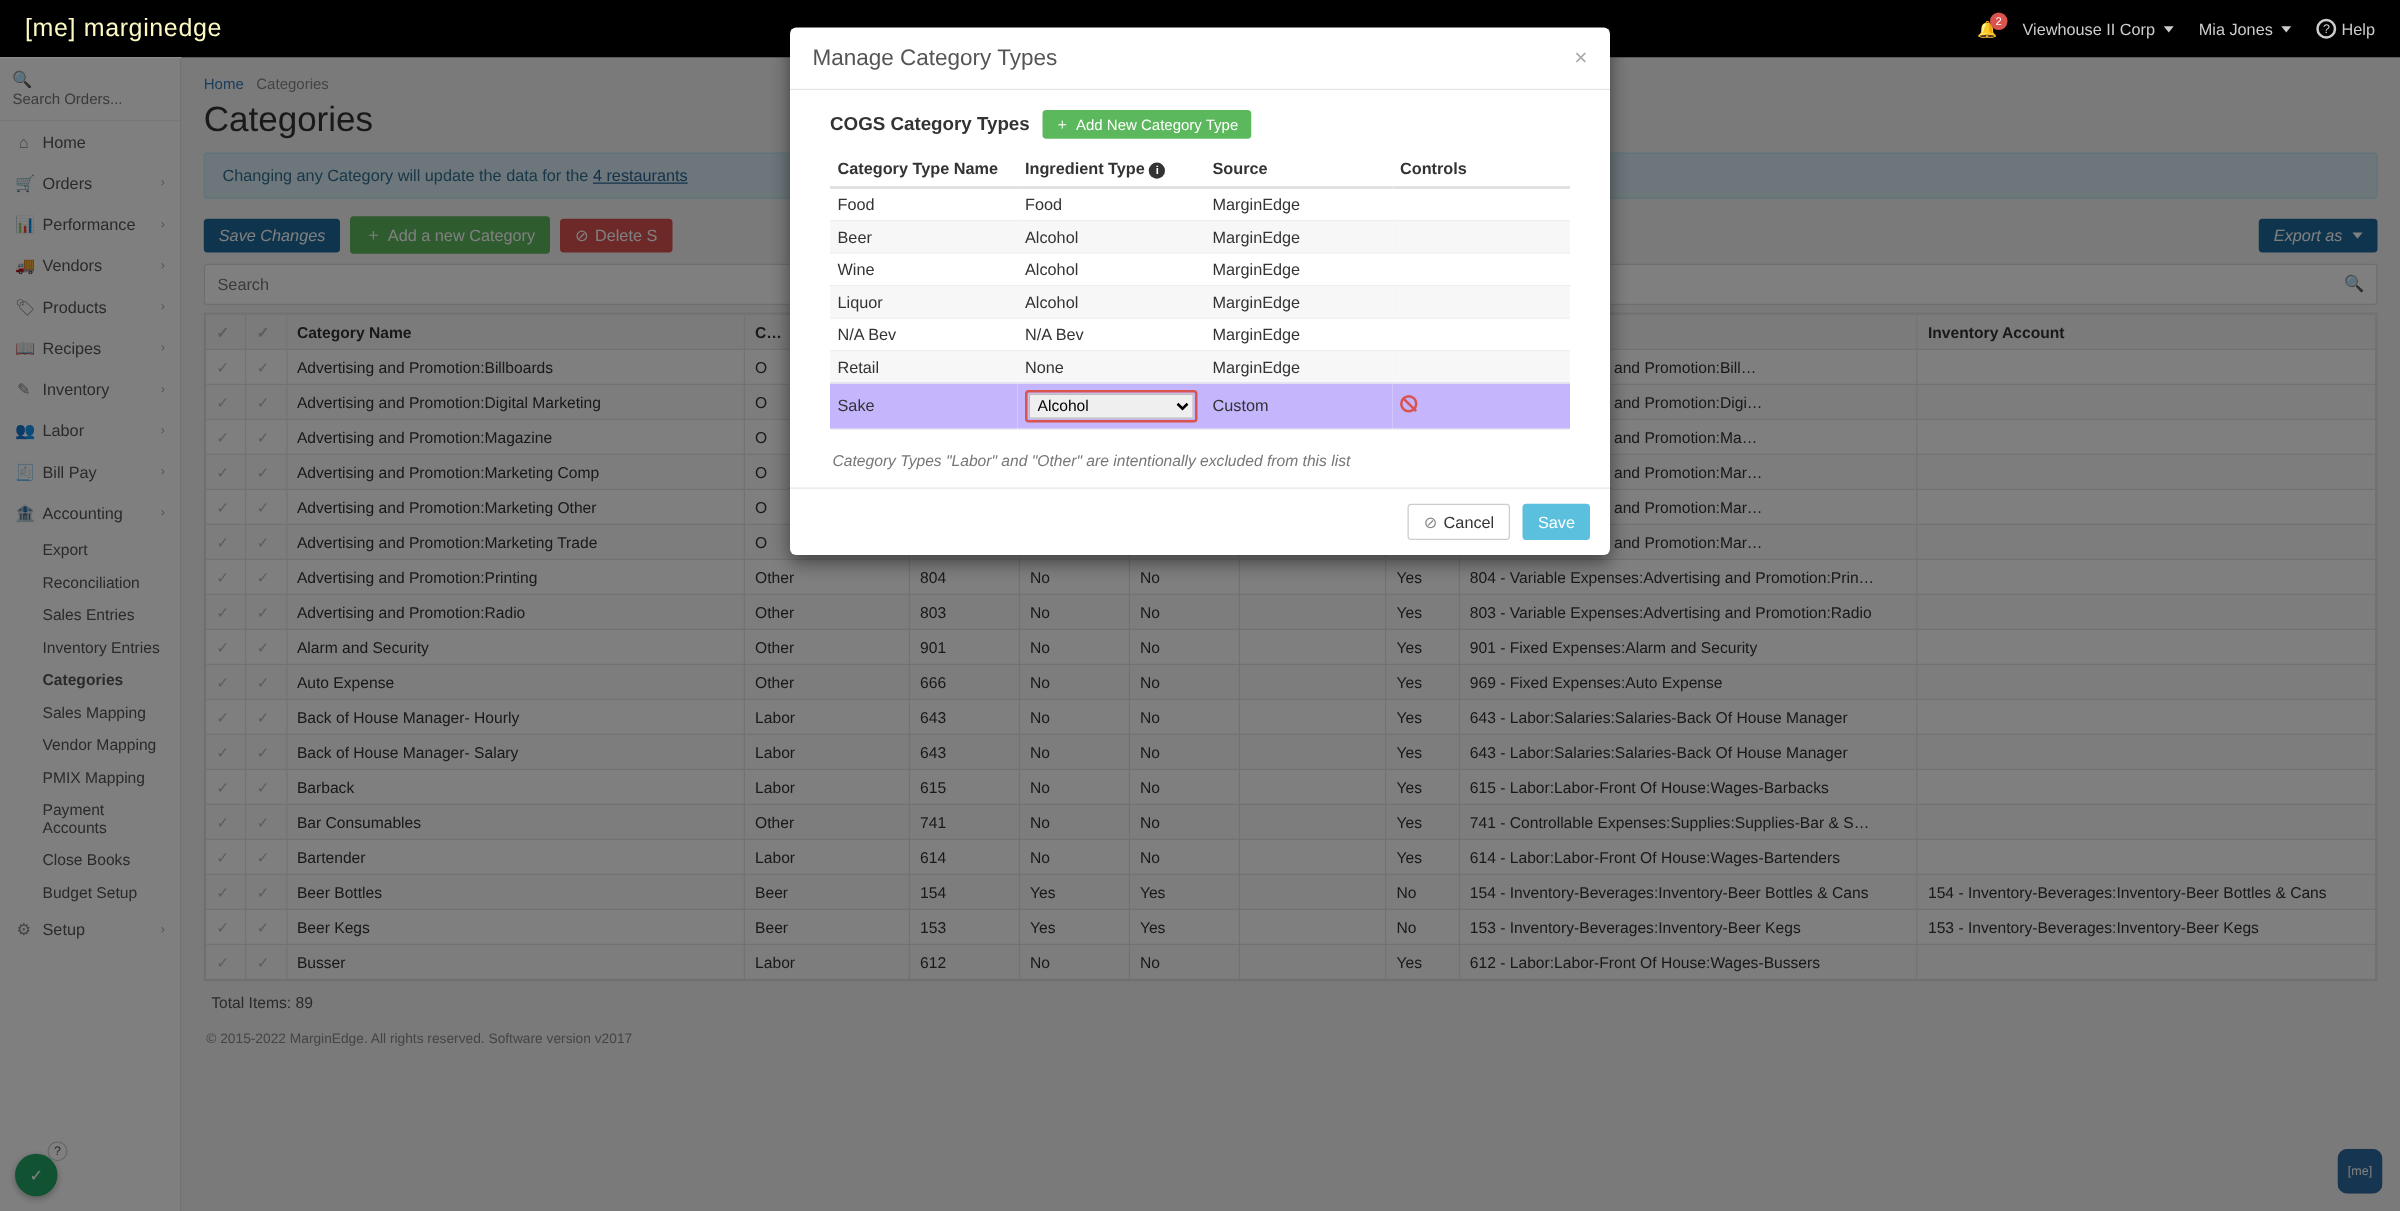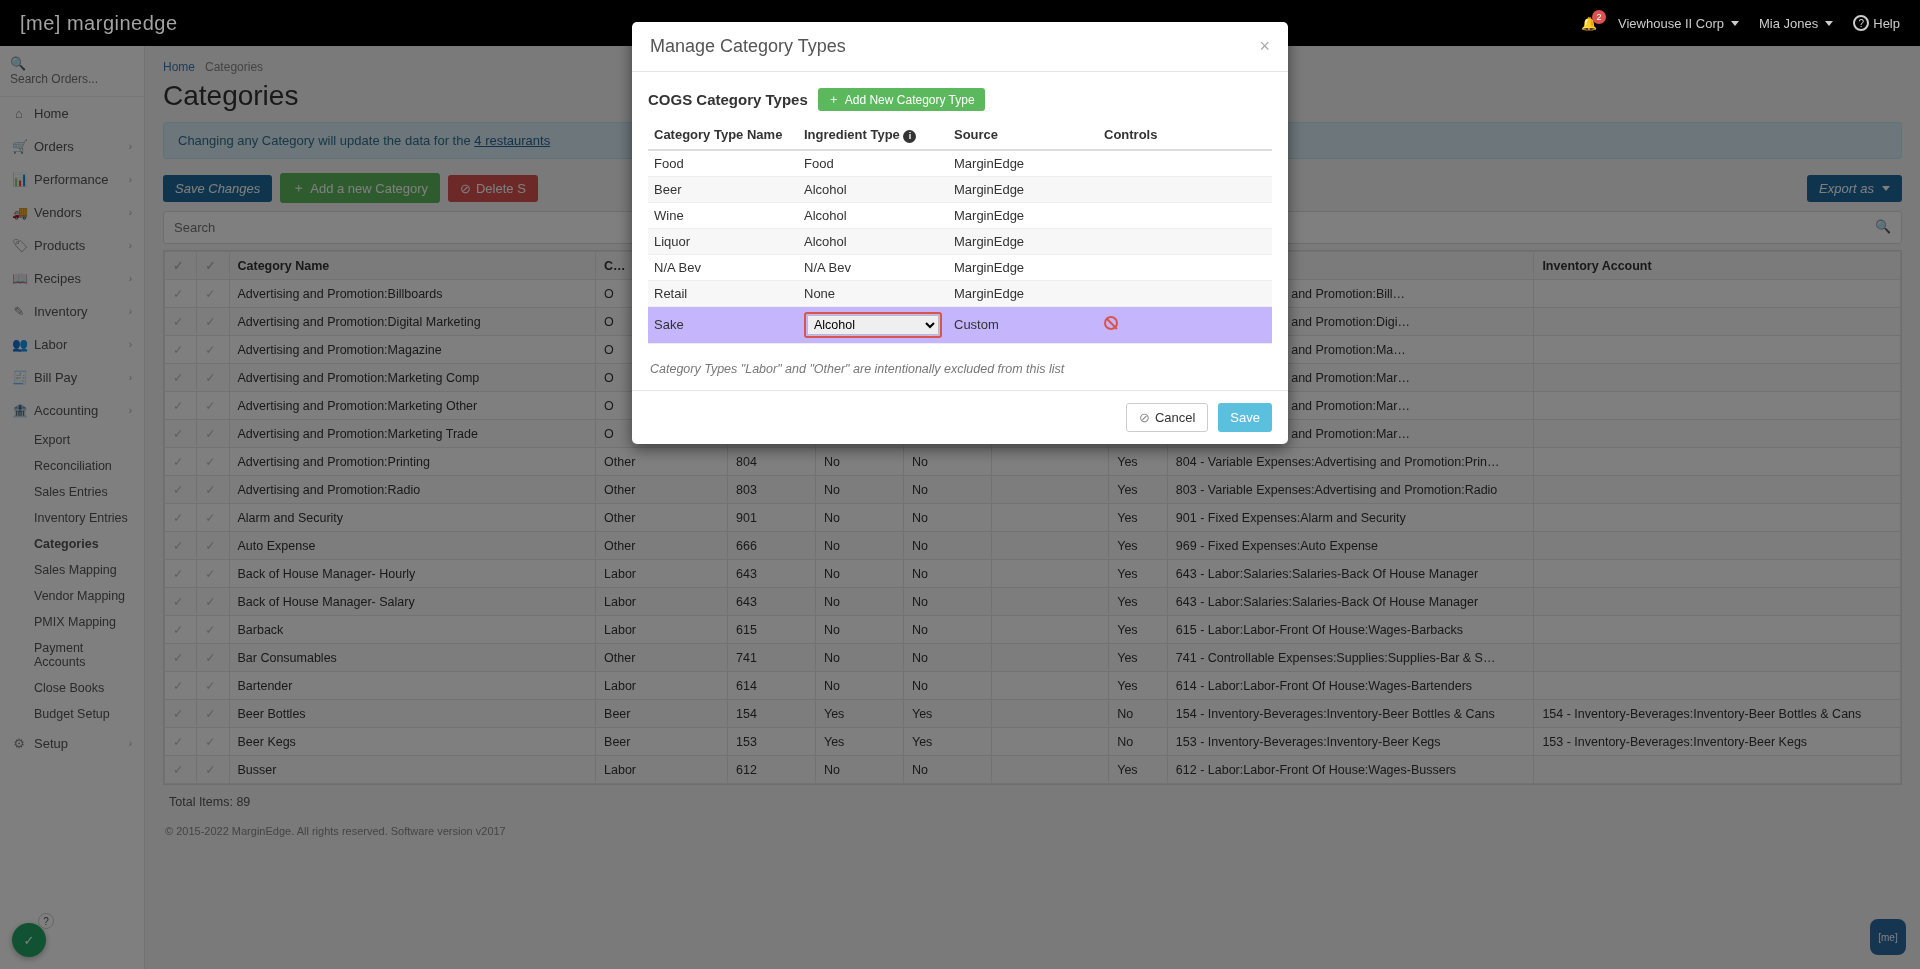--- a/index.html
+++ b/index.html
@@ -1,19 +1,19 @@
 <!DOCTYPE html>
 <html><head>
 <meta charset="utf-8">
 <style>
   * { box-sizing: border-box; margin: 0; padding: 0; }
   body { font-family: "Helvetica Neue", Helvetica, Arial, sans-serif; font-size: 13px; color: #333; background:#f5f5f5; overflow:hidden;}
   
   .topbar { height:46px; background:#000; display:flex; align-items:center; padding:0 20px; color:#ccc;}
-  .logo { font-size:20px; color:#a3a3a3; letter-spacing:0.5px;}
+  .logo { font-size:20px; color:#fef9c3; letter-spacing:0.5px;}
   .top-right { margin-left:auto; display:flex; align-items:center; gap:20px; font-size:13px;}
   .bell { position:relative; }
   .bell .badge { position:absolute; top:-6px; right:-8px; background:#d9534f; color:#fff; border-radius:50%; width:14px; height:14px; font-size:9px; display:flex; align-items:center; justify-content:center;}
   .top-right .item { cursor:pointer; display:flex; align-items:center; gap:4px;}
   .help-ic { width:16px;height:16px;border:2px solid #ccc;border-radius:50%; display:inline-flex;align-items:center;justify-content:center;font-size:10px;}
   
   .layout { display:flex; height:calc(969px - 46px);}
   .sidebar { width:145px; background:#fff; border-right:1px solid #e5e5e5; padding-top:0;}
   .search-side { padding:10px; border-bottom:1px solid #eee;}
   .search-side input { width:100%; border:none; font-size:12px; outline:none; color:#3b82f6;}
@@ -53,21 +53,21 @@
   
   .fab { position:fixed; left:12px; bottom:12px; width:34px; height:34px; border-radius:50%; background:#22a565; color:#fff; display:flex; align-items:center; justify-content:center; box-shadow:0 2px 6px rgba(0,0,0,.3);}
   .fab .q { position:absolute; top:-10px; right:-8px; background:#fff; border:1px solid #ccc; width:16px;height:16px; border-radius:50%; font-size:10px; color:#555; display:flex;align-items:center;justify-content:center;}
   .chat { position:fixed; right:14px; bottom:14px; width:36px;height:36px; border-radius:8px; background:#2b6aa0; color:#fff; font-size:10px; display:flex;align-items:center;justify-content:center;}
   
   .overlay { position:fixed; inset:46px 0 0 0; background:rgba(0,0,0,0.5);}
   .modal { position:fixed; top:22px; left:50%; transform:translateX(-50%); width:656px; background:#fff; border-radius:5px; box-shadow:0 5px 15px rgba(0,0,0,.5);}
   .modal-hd { padding:14px 18px; border-bottom:1px solid #e5e5e5; display:flex; align-items:flex-start;}
   .modal-hd .close { margin-left:auto; color:#aaa; font-size:18px; cursor:pointer;}
   .modal-title { font-size:18px; color:#555; font-weight:400;}
-  .modal-body { padding:16px 16px 8px;}
+  .modal-body { padding:16px 32px 8px;}
   .sub-hd { display:flex; align-items:center; gap:10px; margin-bottom:10px;}
   .sub-hd h4 { font-size:15px; font-weight:600;}
   .cat-table { width:100%; border-collapse:collapse; font-size:13px;}
   .cat-table th { text-align:left; padding:6px 6px; border-bottom:2px solid #ddd; font-weight:600;}
   .cat-table td { padding:5px 6px; border-bottom:1px solid #eee;}
   .cat-table tr:nth-child(even) td { background:#f7f7f7;}
   .cat-table tr.hl td { background:#c4b5fd;}
   .sel-wrap { border:2px solid #d9534f; border-radius:3px; padding:1px;}
   .sel-wrap select { width:100%; border:1px solid #bbb; font-size:12.5px; padding:1px 2px;}
   .ban { width:14px;height:14px;border:2px solid #d9534f;border-radius:50%; position:relative; display:inline-block;}

